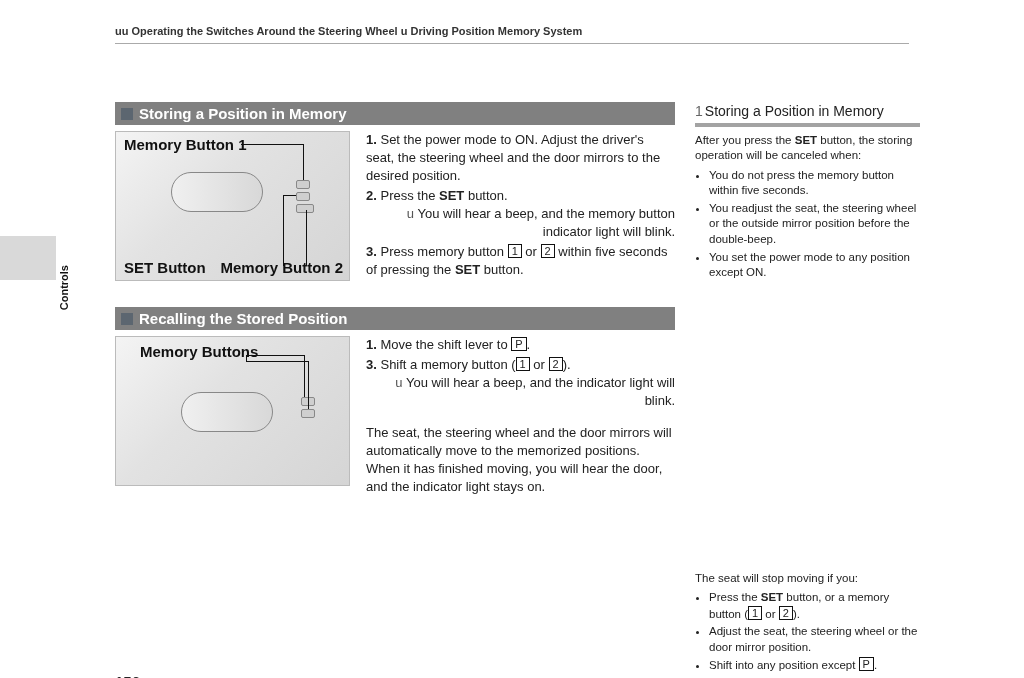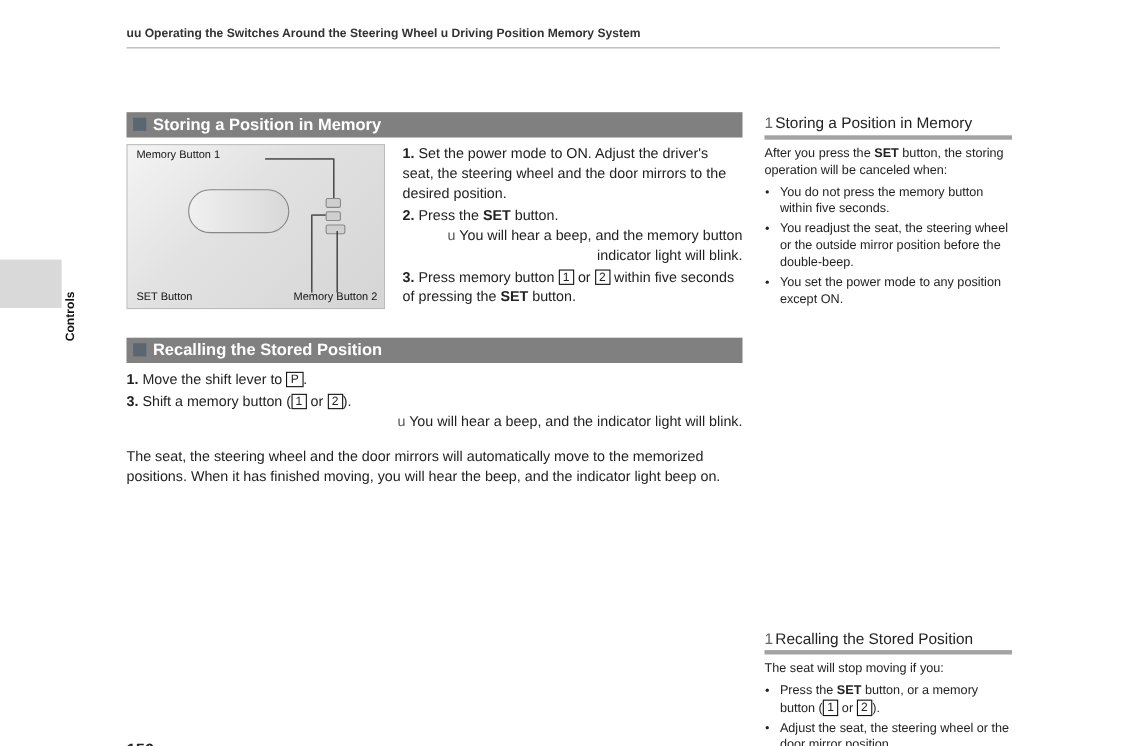--- a/index.html
+++ b/index.html
@@ -11,21 +11,21 @@
   .main{position:absolute;left:115px;top:82px;width:560px;}
   .sidebar{position:absolute;left:695px;top:82px;width:225px;font-size:11.5px;line-height:1.35;}
   .section-heading{background:#808080;color:#fff;font-weight:bold;font-size:15px;padding:3px 6px;margin-bottom:6px;width:560px;box-sizing:border-box;}
   .section-heading .sq{display:inline-block;width:12px;height:12px;background:#5c6670;margin-right:6px;vertical-align:-1px;}
   .section-body{display:flex;align-items:flex-start;gap:16px;margin-bottom:26px;}
   .figure{width:235px;flex:none;}
   .illus{width:235px;height:150px;border:1px solid #bbb;position:relative;background:linear-gradient(135deg,#f4f4f4 0%,#e2e2e2 40%,#d5d5d5 100%);box-sizing:border-box;overflow:hidden;}
   .door-panel{position:absolute;left:0;top:0;right:0;bottom:0;}
   .handle{position:absolute;left:55px;top:40px;width:90px;height:38px;border:1.5px solid #888;border-radius:22px;background:linear-gradient(90deg,#f0f0f0,#d8d8d8);}
   .button-dot{position:absolute;width:12px;height:7px;background:#cfcfcf;border:1px solid #888;border-radius:2px;}
-  .lbl{position:absolute;font-size:10px;font-weight:normal;color:#111;background:rgba(255,255,255,0);}
+  .lbl{position:absolute;font-size:15px;font-weight:bold;color:#111;background:rgba(255,255,255,0);}
   .callout-line{position:absolute;background:#111;}
   .instructions{flex:1;font-size:13px;line-height:1.38;}
   .instructions ol{margin:0;padding-left:0;list-style:none;}
   .instructions ol>li{margin-bottom:2px;}
   .num{font-weight:bold;}
   .sub{margin-left:20px;text-align:right;}
   .sub::before{content:"u ";color:#555;}
   .boxed{border:1px solid #111;padding:0 3px;font-size:11px;display:inline-block;line-height:1.1;vertical-align:1px;}
   .side-heading{font-size:14px;border-bottom:4px solid #a3a3a3;padding-bottom:2px;margin-bottom:6px;}
   .side-heading .one{color:#666;margin-right:2px;}
@@ -86,46 +86,60 @@
           <li><span class="num">3.</span> <span>Press memory button </span><span class="boxed">1</span><span> or </span><span class="boxed">2</span><span> within five seconds of pressing the </span><b>SET</b><span> button.</span>
           </li>
         </ol>
       </div>
     </div>
 
     <div class="section-heading">
       <span class="sq"></span><span>Recalling the Stored Position</span>
     </div>
     <div class="section-body">
+      <div class="figure">
+        <div class="illus">
+          <div class="door-panel">
+            <div class="handle" style="left:65px;top:55px;"></div>
+            <div class="button-dot" style="left:185px;top:60px;"></div>
+            <div class="button-dot" style="left:185px;top:72px;"></div>
+            <div class="callout-line" style="left:130px;top:18px;width:58px;height:1px;"></div>
+            <div class="callout-line" style="left:188px;top:18px;width:1px;height:42px;"></div>
+            <div class="callout-line" style="left:130px;top:18px;width:1px;height:6px;"></div>
+            <div class="callout-line" style="left:130px;top:24px;width:62px;height:1px;"></div>
+            <div class="callout-line" style="left:192px;top:24px;width:1px;height:48px;"></div>
+          </div>
+          <span class="lbl" style="left:24px;top:6px;">Memory Buttons</span>
+        </div>
+      </div>
       <div class="instructions">
         <ol>
           <li><span class="num">1.</span> <span>Move the shift lever to </span><span class="boxed">P</span><span>.</span></li>
           <li><span class="num">3.</span> <span>Shift a memory button (</span><span class="boxed">1</span><span> or </span><span class="boxed">2</span><span>).</span>
             <div class="sub">You will hear a beep, and the indicator light will blink.</div>
           </li>
         </ol>
-        <p style="margin-top:14px;">The seat, the steering wheel and the door mirrors will automatically move to the memorized positions. When it has finished moving, you will hear the beep, and the indicator light beep on.</p>
+        <p style="margin-top:14px;">The seat, the steering wheel and the door mirrors will automatically move to the memorized positions. When it has finished moving, you will hear the door, and the indicator light stays on.</p>
       </div>
     </div>
 
   </div>
 
   <div class="sidebar">
     <div class="side-block">
       <div class="side-heading"><span class="one">1</span><span>Storing a Position in Memory</span></div>
       <div><span>After you press the </span><b>SET</b><span> button, the storing operation will be canceled when:</span></div>
       <ul class="side-list">
         <li>You do not press the memory button within five seconds.</li>
         <li>You readjust the seat, the steering wheel or the outside mirror position before the double-beep.</li>
         <li>You set the power mode to any position except ON.</li>
       </ul>
     </div>
 
     <div class="side-block2">
-      <div class="side-heading"><span class="one">1</span><span>Recalling the Stored Position</span></div>
       <div>The seat will stop moving if you:</div>
       <ul class="side-list">
         <li><span>Press the </span><b>SET</b><span> button, or a memory button (</span><span class="boxed">1</span><span> or </span><span class="boxed">2</span><span>).</span></li>
         <li>Adjust the seat, the steering wheel or the door mirror position.</li>
         <li><span>Shift into any position except </span><span class="boxed">P</span><span>.</span></li>
       </ul>
     </div>
   </div>
 
 </div>

